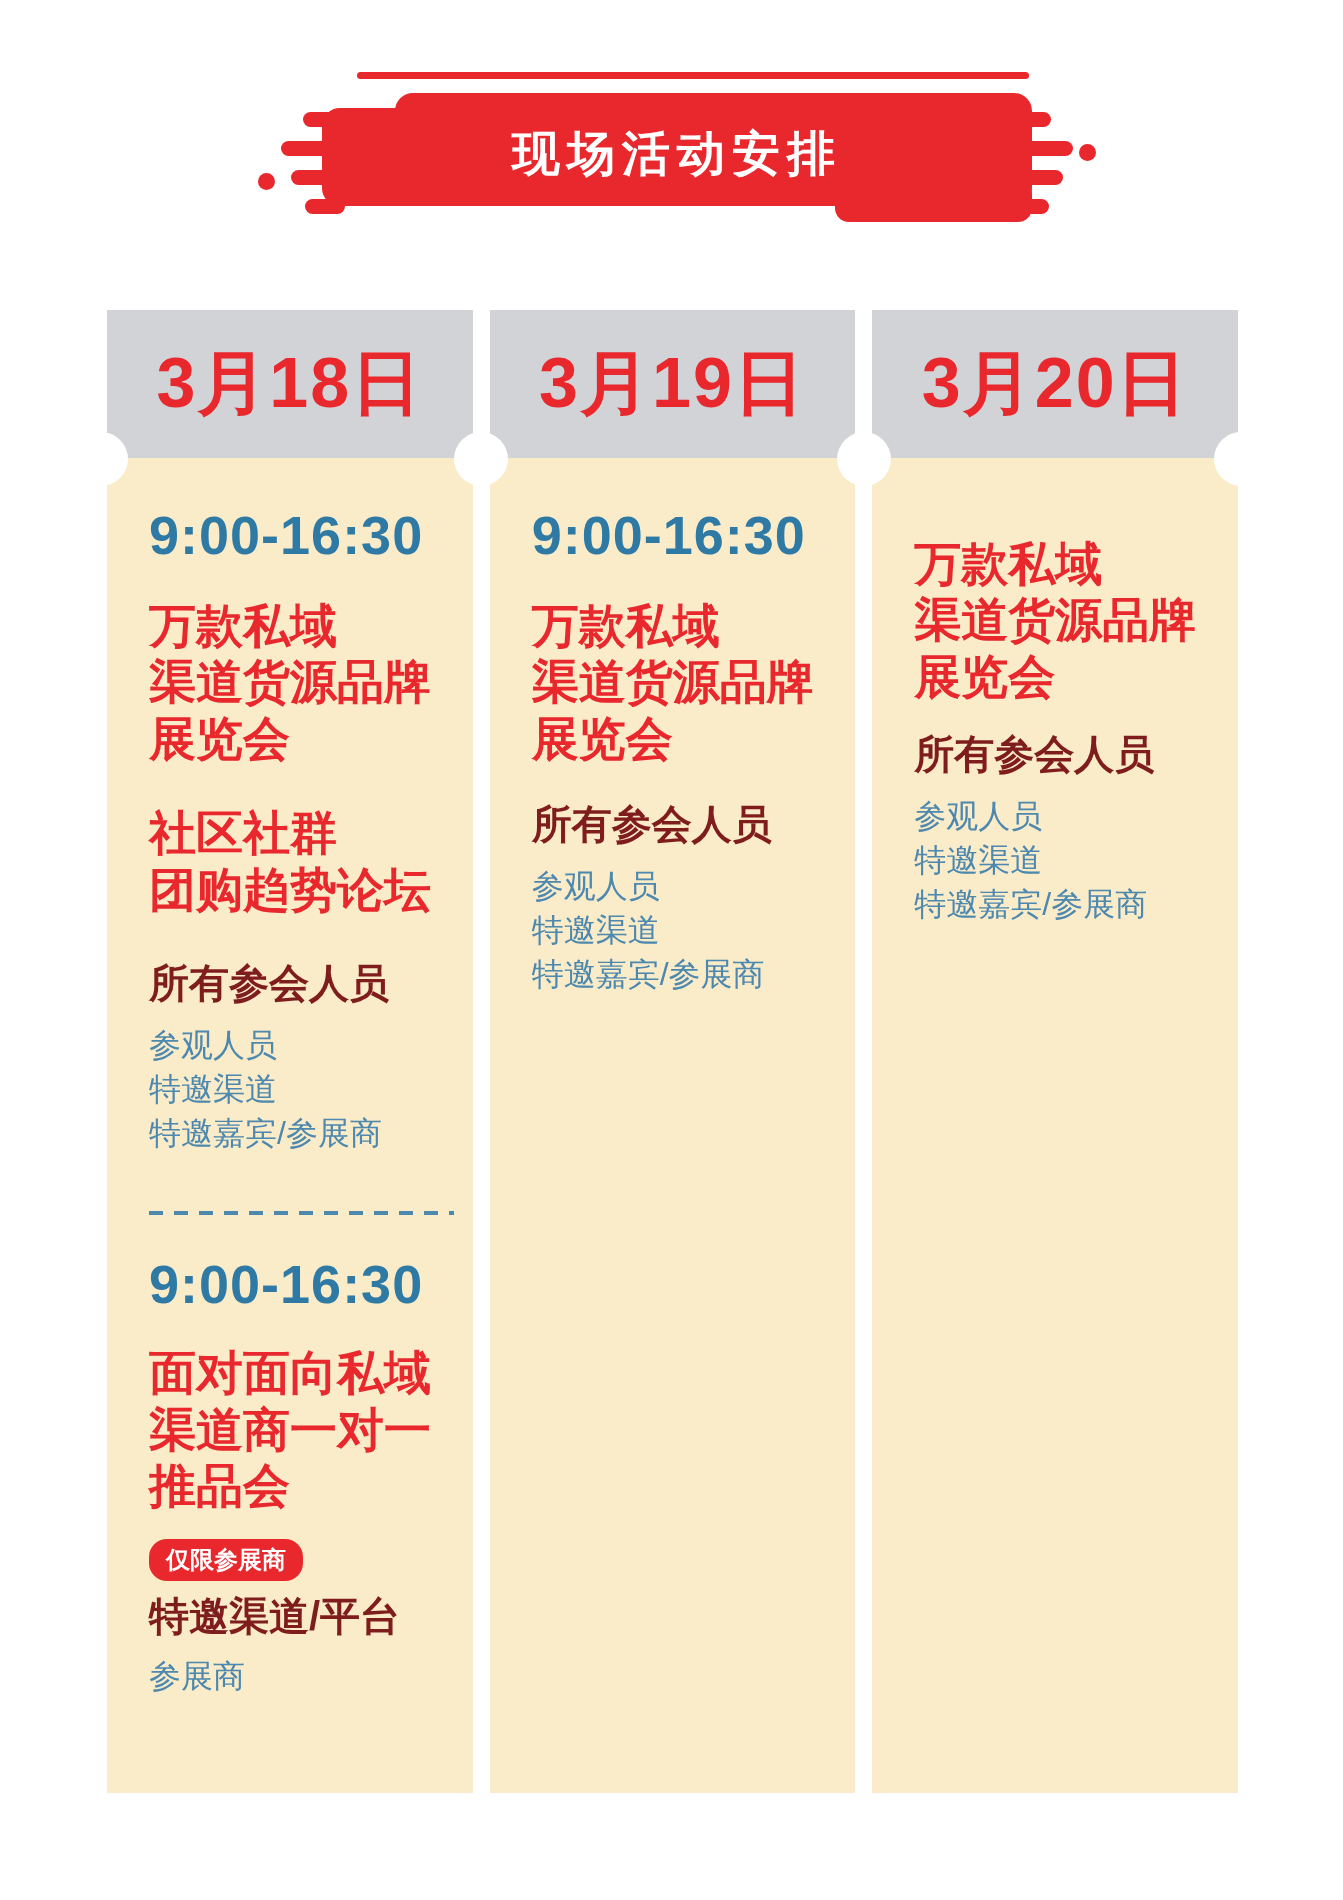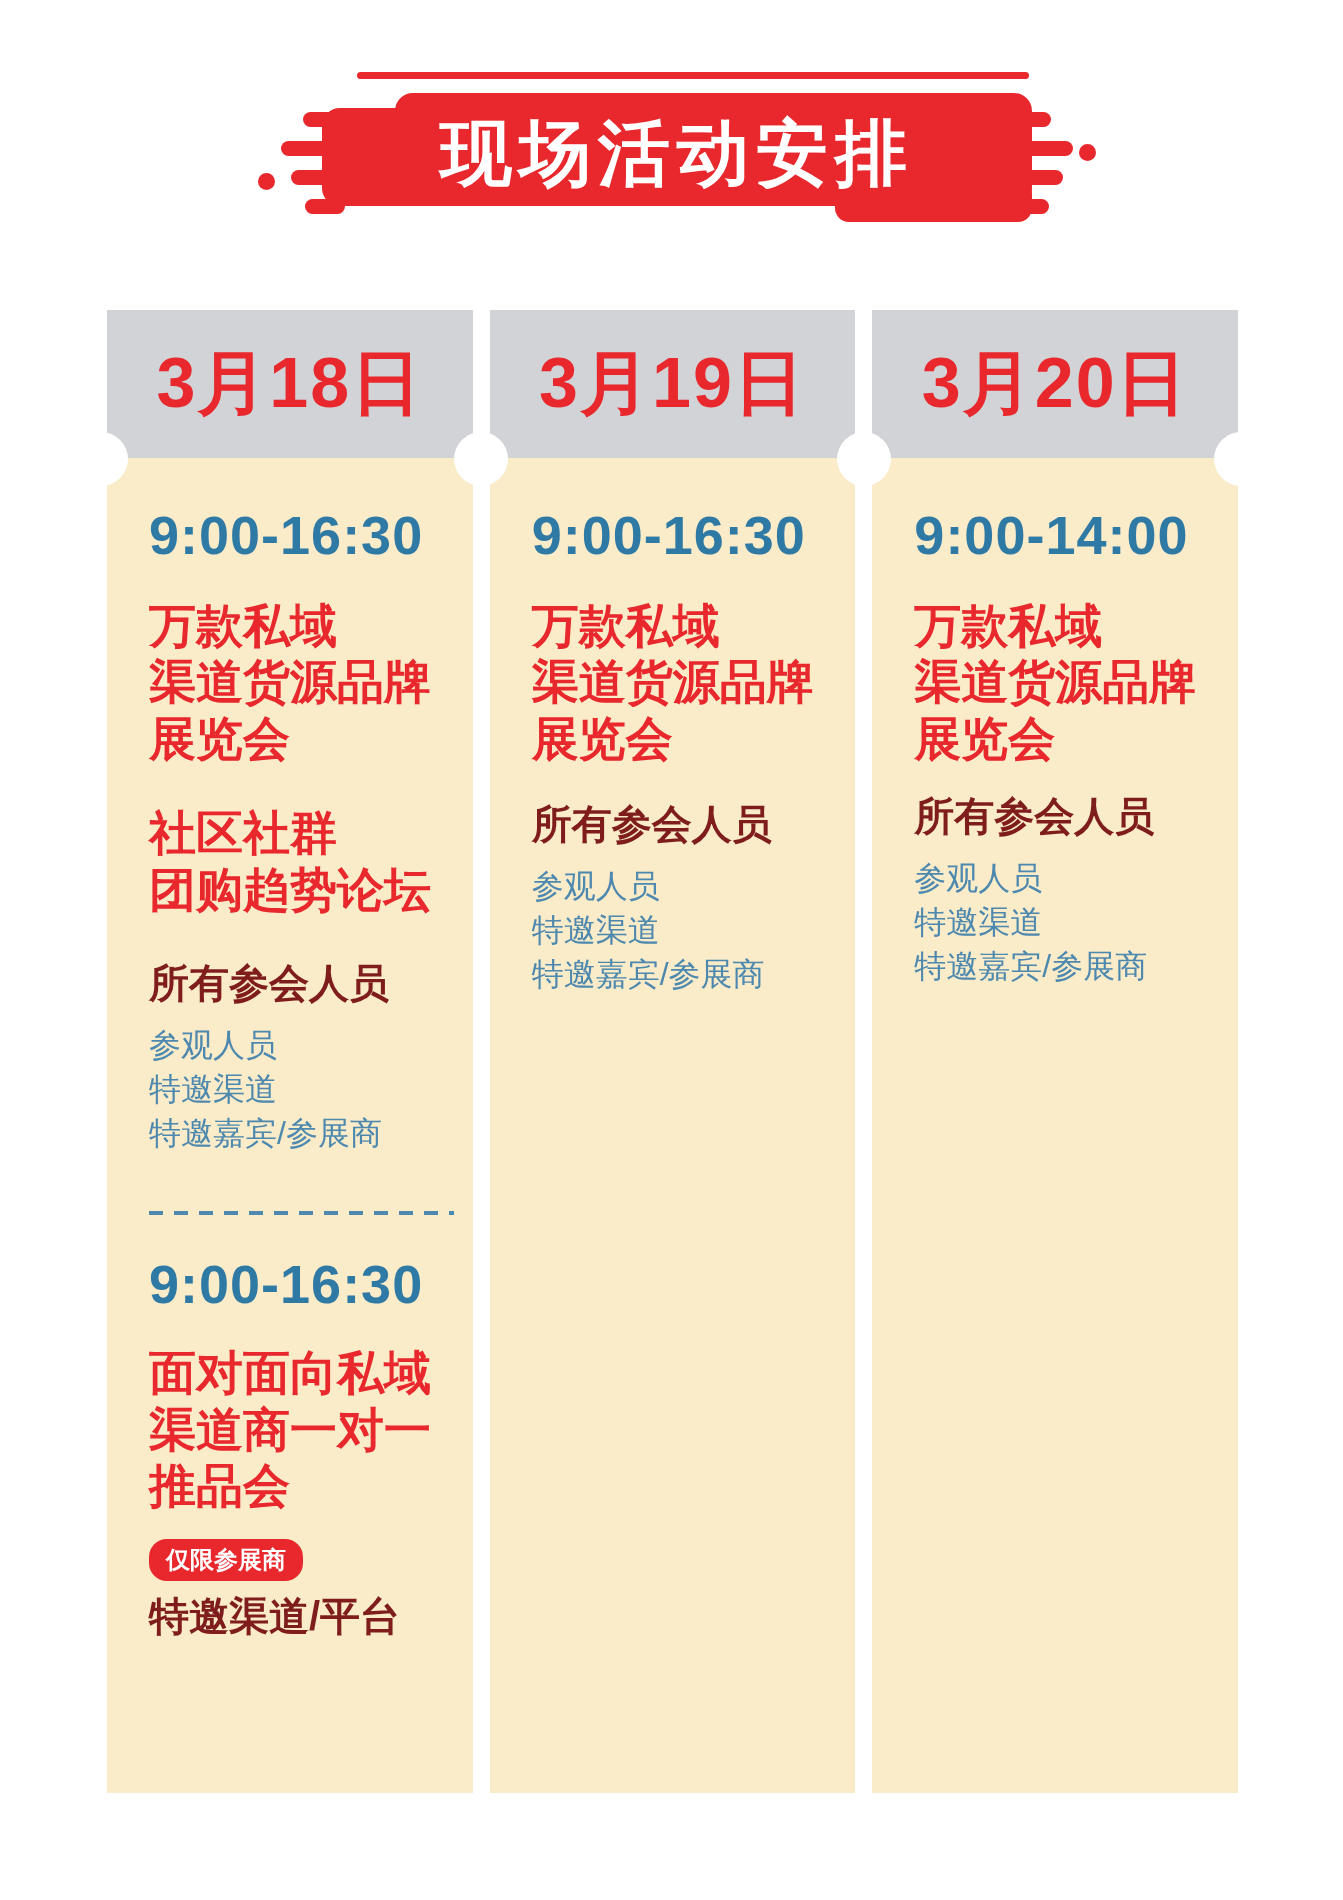--- a/index.html
+++ b/index.html
@@ -9,21 +9,21 @@
   }
   
   .banner-main,.banner-top,.banner-bot,.thin-line{position:absolute;background:#E8282D;}
   .banner-main{left:322px;top:108px;width:710px;height:98px;border-radius:18px;}
   .banner-top{left:395px;top:93px;width:637px;height:45px;border-radius:18px;}
   .banner-bot{left:835px;top:180px;width:197px;height:42px;border-radius:14px;}
   .thin-line{left:357px;top:72px;width:672px;height:7px;border-radius:4px;}
   .banner-text{
     position:absolute;left:322px;top:95px;width:710px;height:118px;
     display:flex;align-items:center;justify-content:center;
-    color:#ffffff;font-size:72px;font-weight:900;letter-spacing:7px;z-index:3;
+    color:#ffffff;font-size:48px;font-weight:900;letter-spacing:7px;z-index:3;
   }
   .bar{position:absolute;height:15px;background:#E8282D;border-radius:8px;}
   .dot{position:absolute;width:17px;height:17px;background:#E8282D;border-radius:50%;}
   
   .columns{
     position:absolute;left:107px;top:310px;width:1131px;height:1483px;
     display:flex;gap:17px;
   }
   .day-col{flex:1;display:flex;flex-direction:column;min-width:0;}
   .day-header{
@@ -92,20 +92,21 @@
 特邀嘉宾/参展商</div>
         <div class="divider"></div>
         <div class="time" style="margin-top:38px;">9:00-16:30</div>
         <div class="event" style="margin-top:30px;">面对面向私域
 渠道商一对一
 推品会</div>
         <div style="margin-top:24px;">
           <span class="badge">仅限参展商</span>
         </div>
         <div class="aud-title" style="margin-top:8px;">特邀渠道/平台</div>
+        <div class="aud" style="margin-top:10px;">参展商</div>
       </div>
     </section>
 
     <section class="day-col">
       <header class="day-header">
         <span>3月19日</span>
       </header>
       <div class="day-body">
         <div class="time">9:00-16:30</div>
         <div class="event" style="margin-top:32px;">万款私域
@@ -116,21 +117,20 @@
 特邀渠道
 特邀嘉宾/参展商</div>
       </div>
     </section>
 
     <section class="day-col">
       <header class="day-header">
         <span>3月20日</span>
       </header>
       <div class="day-body">
-        <div class="time">9:00-14:00</div>
         <div class="event" style="margin-top:32px;">万款私域
 渠道货源品牌
 展览会</div>
         <div class="aud-title" style="margin-top:22px;">所有参会人员</div>
         <div class="aud" style="margin-top:12px;">参观人员
 特邀渠道
 特邀嘉宾/参展商</div>
       </div>
     </section>
 

